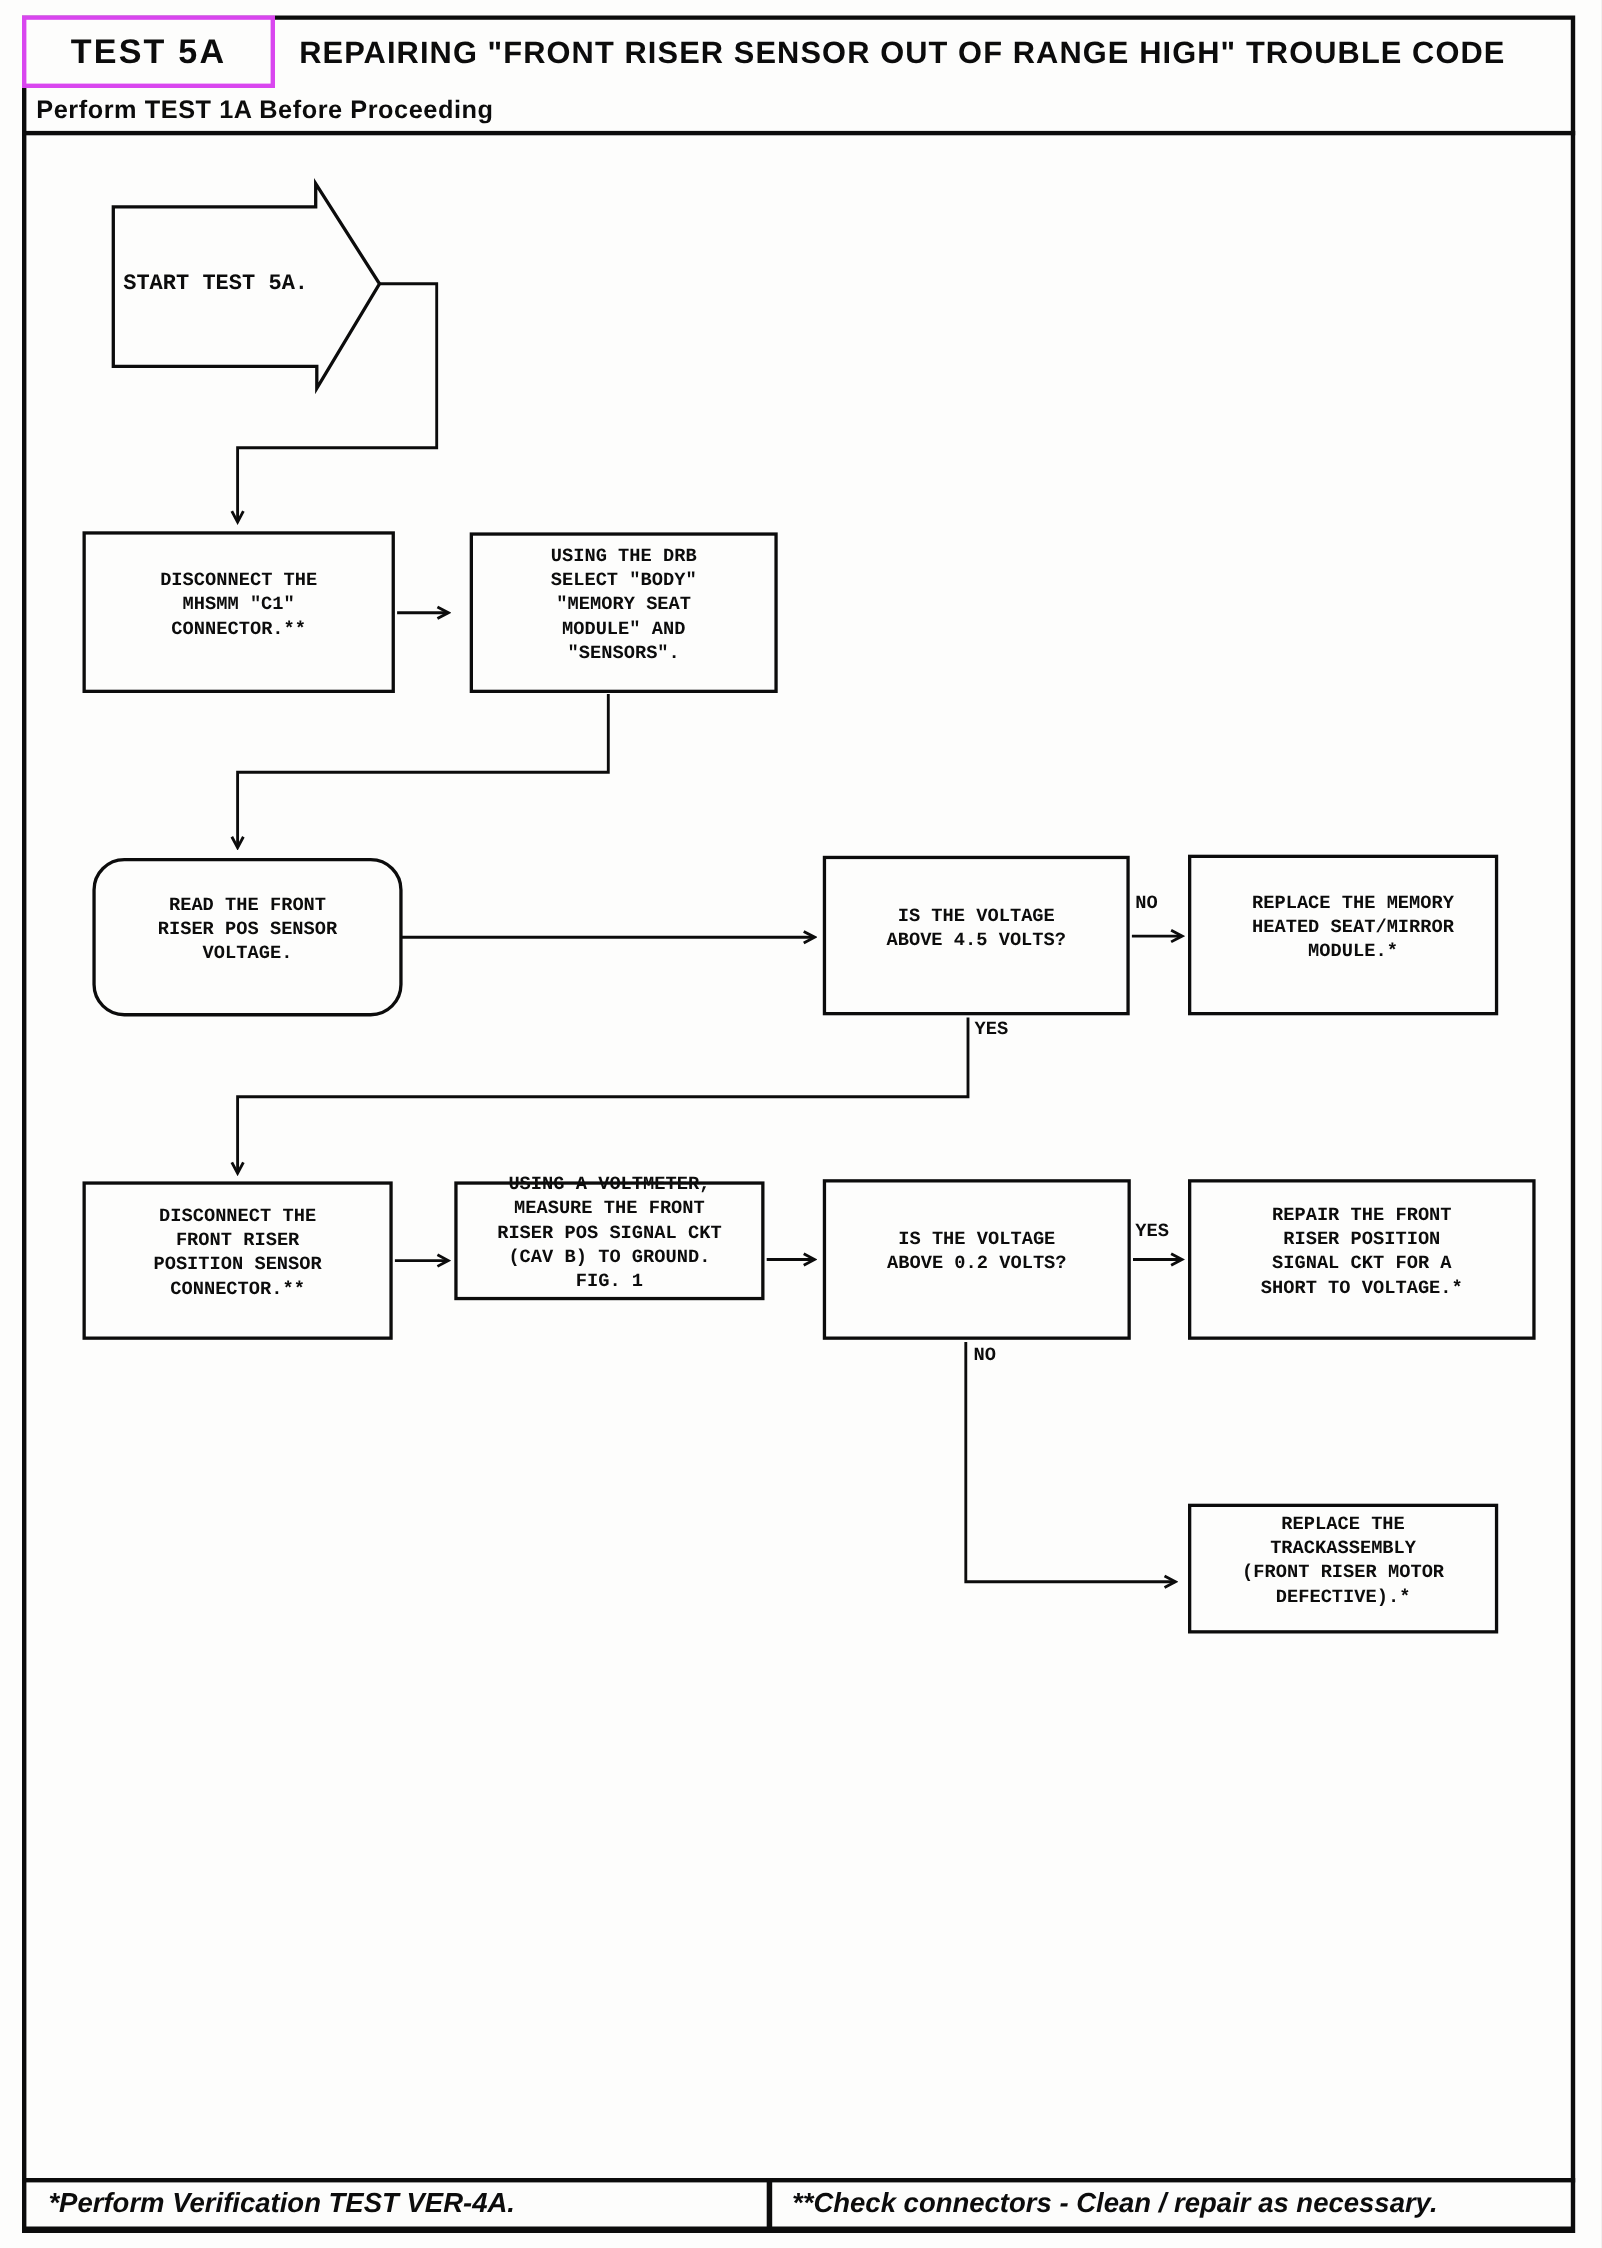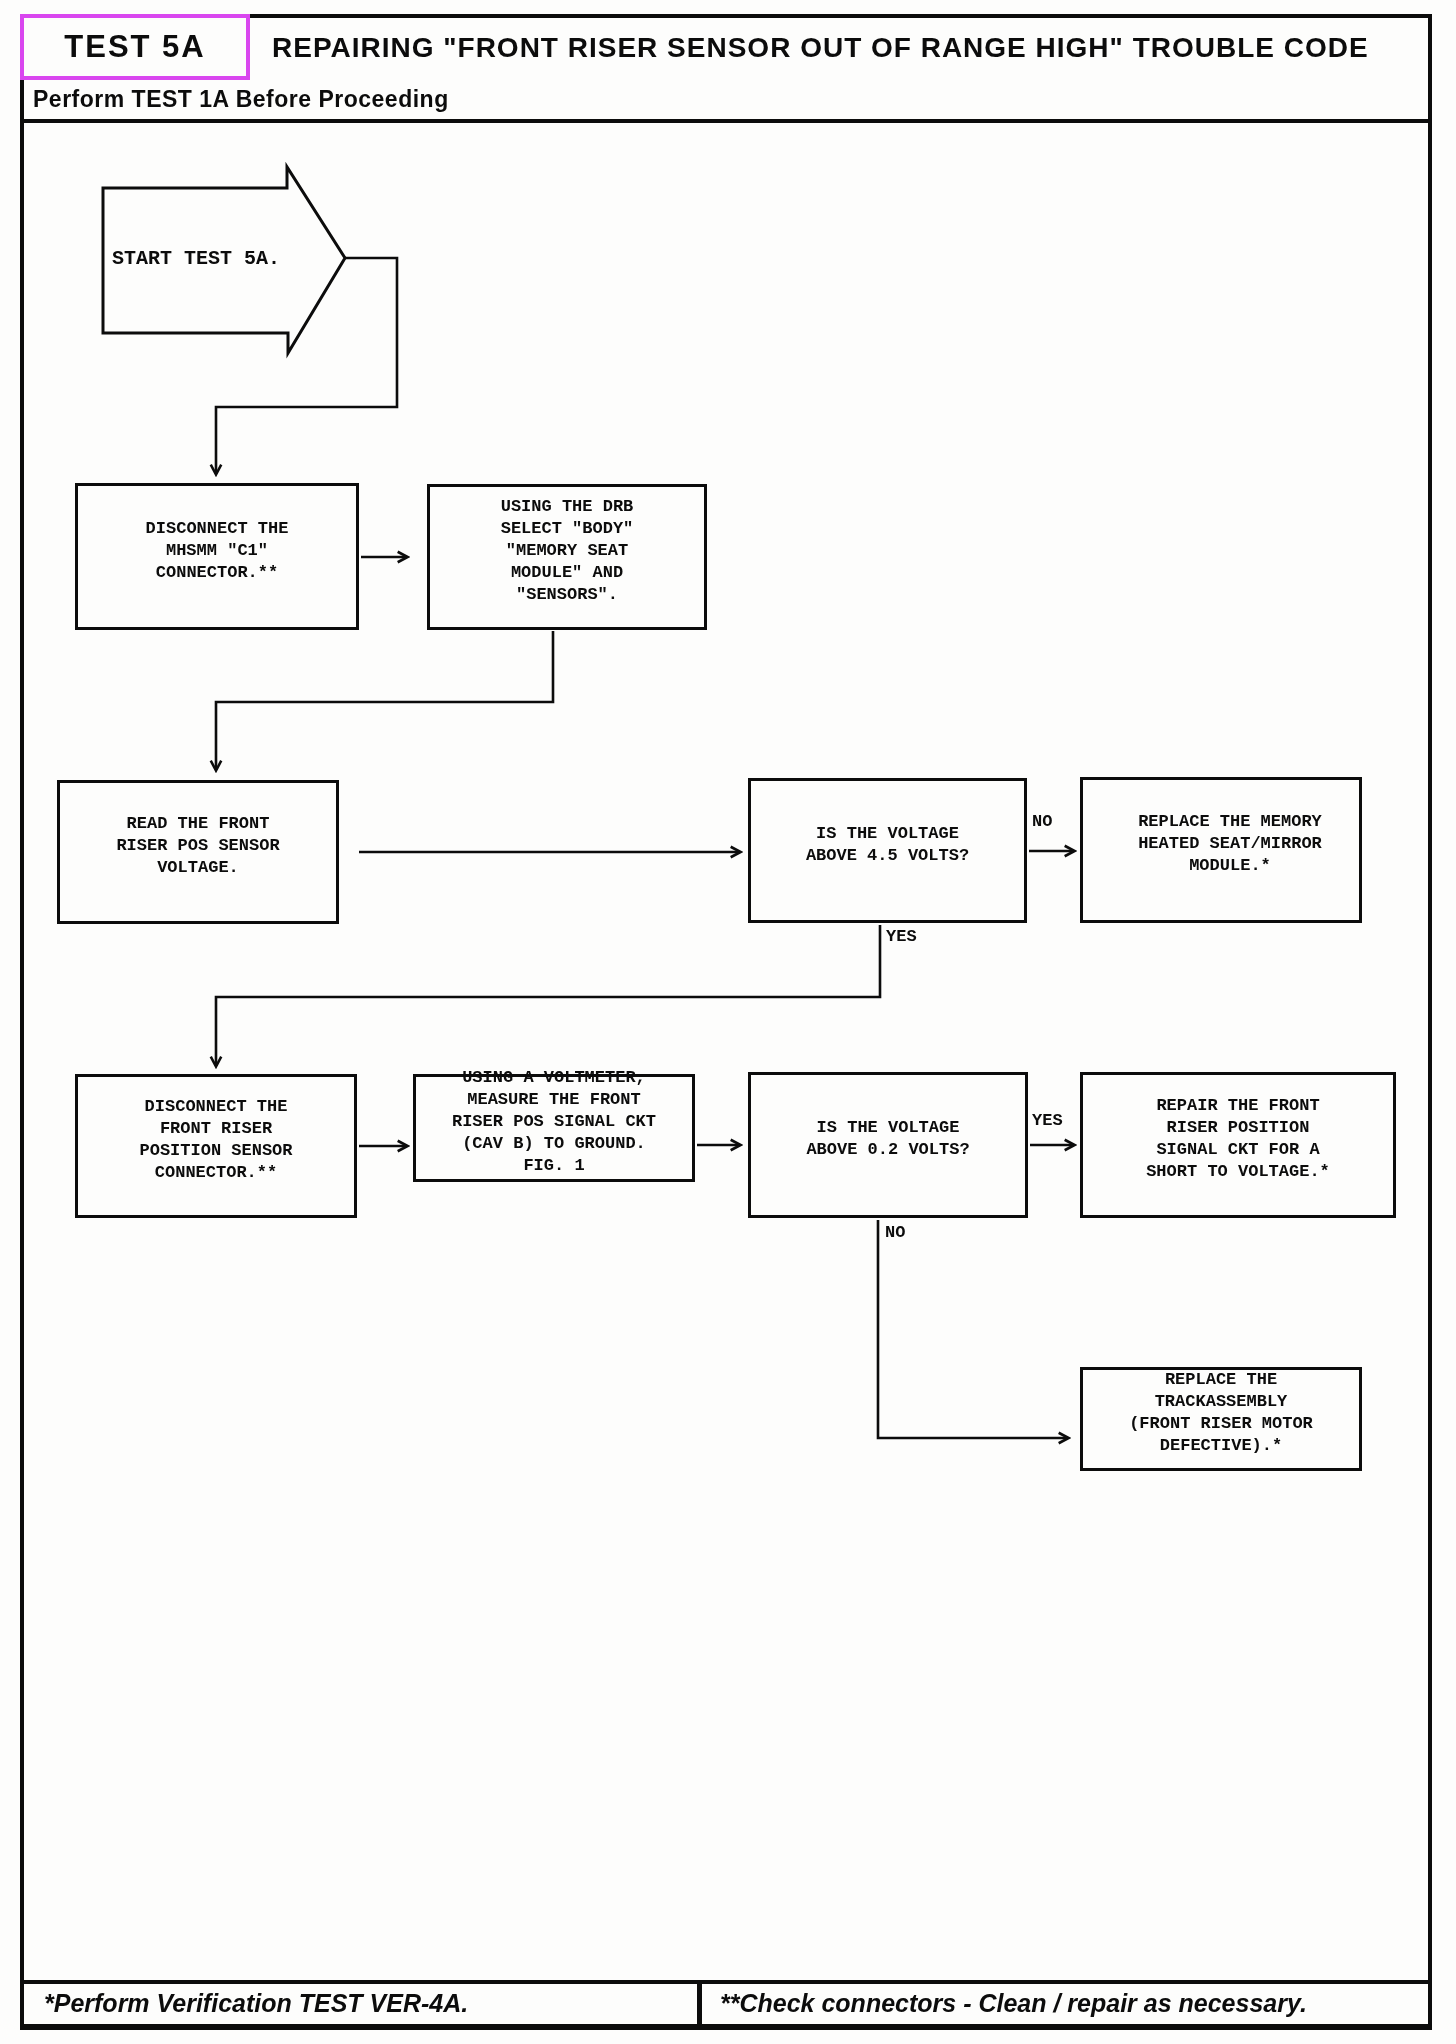--- a/index.html
+++ b/index.html
@@ -94,21 +94,21 @@
 MHSMM "C1"
 CONNECTOR.**</span>
   </div>
   <div class="node" style="left:427px;top:484px;width:280px;height:146px;justify-content:center;">
     <span>USING THE DRB
 SELECT "BODY"
 "MEMORY SEAT
 MODULE" AND
 "SENSORS".</span>
   </div>
-  <div class="node" style="left:57px;top:780px;width:282px;height:144px;">
+  <div class="node" style="left:84px;top:780px;width:282px;height:144px;border-radius:29px;">
     <span>READ THE FRONT
 RISER POS SENSOR
 VOLTAGE.</span>
   </div>
   <div class="node" style="left:748px;top:778px;width:279px;height:145px;">
     <span>IS THE VOLTAGE
 ABOVE 4.5 VOLTS?</span>
   </div>
   <div class="node" style="left:1080px;top:777px;width:282px;height:146px;padding-left:24px;">
     <span>REPLACE THE MEMORY
@@ -131,21 +131,21 @@
   <div class="node" style="left:748px;top:1072px;width:280px;height:146px;">
     <span>IS THE VOLTAGE
 ABOVE 0.2 VOLTS?</span>
   </div>
   <div class="node" style="left:1080px;top:1072px;width:316px;height:146px;">
     <span>REPAIR THE FRONT
 RISER POSITION
 SIGNAL CKT FOR A
 SHORT TO VOLTAGE.*</span>
   </div>
-  <div class="node" style="left:1080px;top:1367px;width:282px;height:104px;">
+  <div class="node" style="left:1080px;top:1367px;width:282px;height:118px;">
     <span>REPLACE THE
 TRACKASSEMBLY
 (FRONT RISER MOTOR
 DEFECTIVE).*</span>
   </div>
 
   <div class="edgelabel" style="left:1032px;top:813px;">NO</div>
   <div class="edgelabel" style="left:886px;top:928px;">YES</div>
   <div class="edgelabel" style="left:1032px;top:1112px;">YES</div>
   <div class="edgelabel" style="left:885px;top:1224px;">NO</div>

